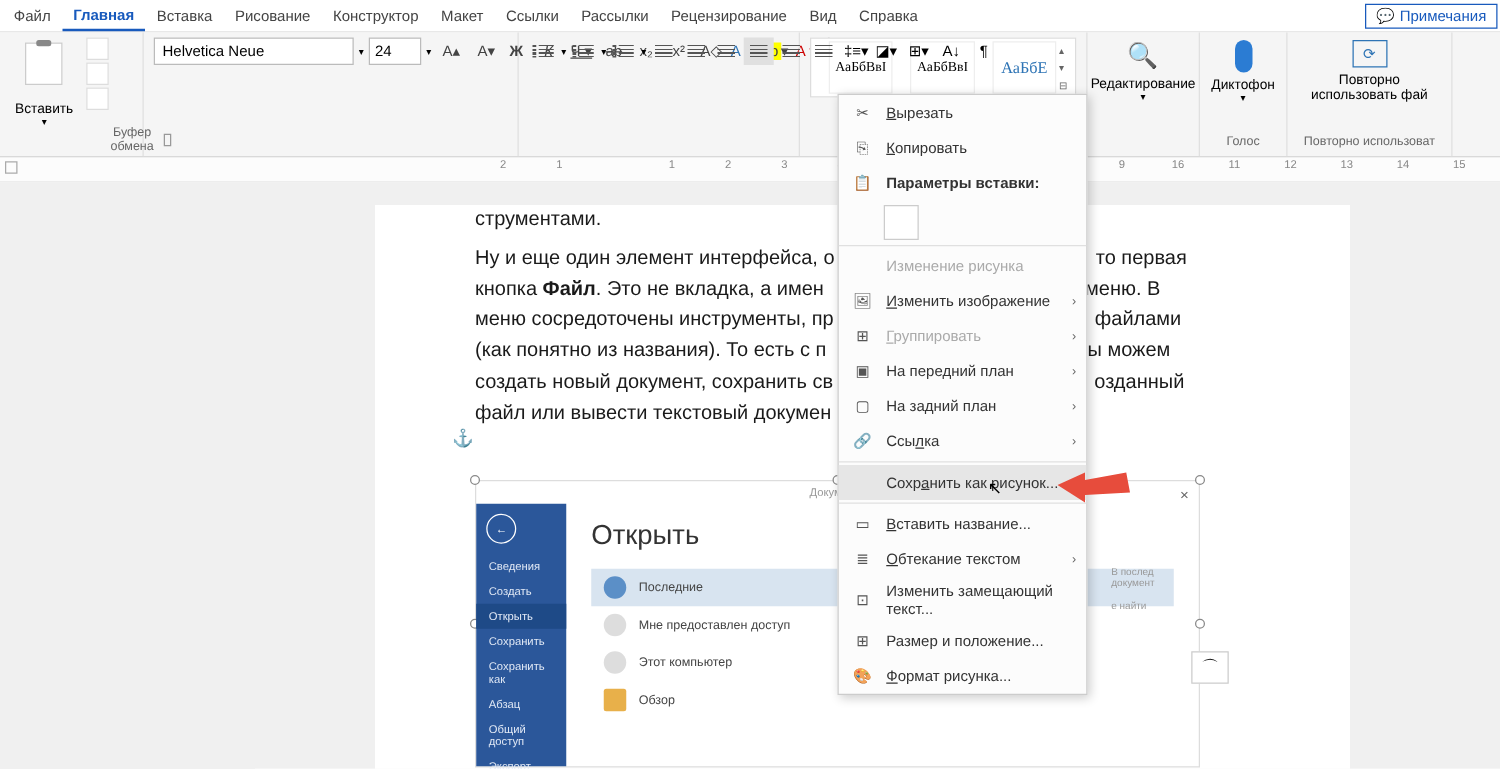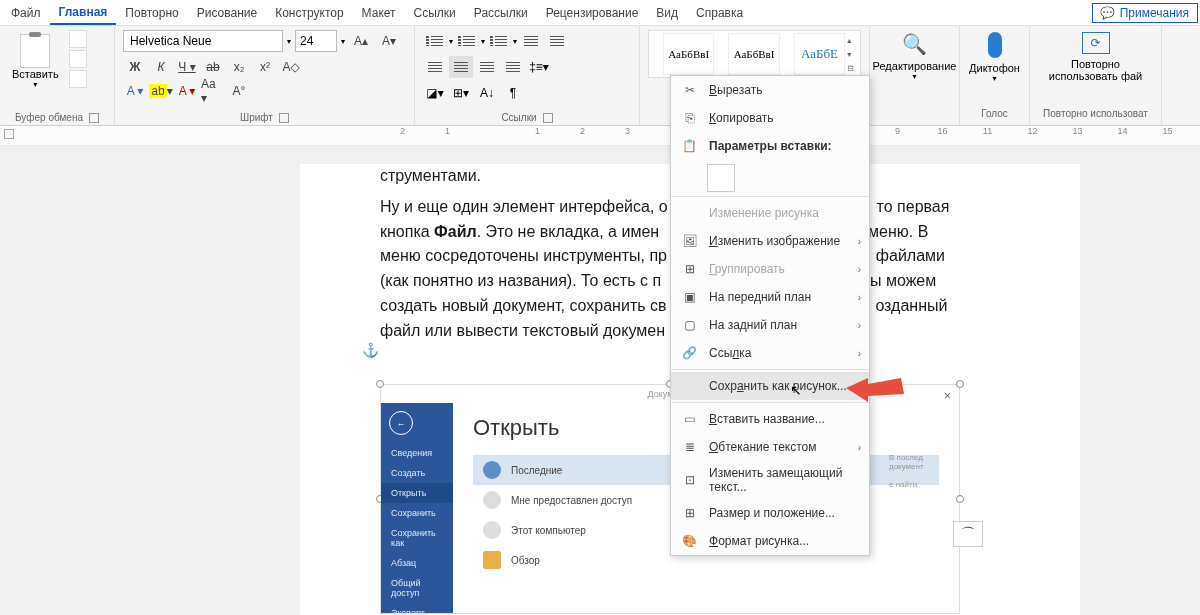--- a/index.html
+++ b/index.html
@@ -4,21 +4,21 @@
 <style>
 * { margin: 0; padding: 0; box-sizing: border-box; font-family: 'Segoe UI', Tahoma, sans-serif; }
 body { background: #fff; width: 1200px; height: 615px; overflow: hidden; position: relative; font-size: 12px; }
 
 .tabs-row { display: flex; align-items: center; height: 26px; background: #fff; border-bottom: 1px solid #e1e1e1; padding: 0 2px; }
 .tab { padding: 4px 9px; font-size: 12px; color: #444; cursor: pointer; }
 .tab.active { color: #185abd; font-weight: 600; border-bottom: 2px solid #185abd; }
 .comments-btn { margin-left: auto; border: 1px solid #185abd; padding: 2px 8px; color: #185abd; display: flex; align-items: center; gap: 4px; font-size: 12px; }
 
 .ribbon { display: flex; height: 100px; background: #f5f5f5; border-bottom: 1px solid #d0d0d0; }
-.ribbon-group { border-right: 1px solid #e0e0e0; padding: 4px 8px 2px; display: flex; flex-direction: column; }
+.ribbon-group { border-right: 1px solid #e0e0e0; padding: 4px 8px 2px; display: flex; }
 .ribbon-group-label { font-size: 10px; color: #666; text-align: center; margin-top: auto; padding-top: 2px; display: flex; justify-content: center; align-items: center; gap: 6px; }
 .dialog-launcher { width: 10px; height: 10px; border: 1px solid #999; position: relative; }
 
 .clipboard-group { width: 115px; }
 .paste-btn { display: flex; flex-direction: column; align-items: center; padding: 4px; }
 .paste-icon { width: 30px; height: 34px; border: 1px solid #ccc; background: #fff; position: relative; }
 .paste-icon::before { content: ''; position: absolute; top: -3px; left: 8px; width: 12px; height: 5px; background: #888; border-radius: 2px; }
 .small-icons-col { display: flex; flex-direction: column; gap: 2px; margin-left: 6px; }
 .small-icon { width: 18px; height: 18px; border: 1px solid #ddd; background: #fff; }
 
@@ -92,41 +92,41 @@
 .red-arrow { position: absolute; left: 846px; top: 370px; z-index: 102; }
 
 .layout-options { position: absolute; left: 953px; top: 375px; width: 30px; height: 26px; border: 1px solid #ccc; background: #fff; display: flex; align-items: center; justify-content: center; }
 </style>
 </head>
 <body>
 
 <div class="tabs-row">
   <div class="tab">Файл</div>
   <div class="tab active">Главная</div>
-  <div class="tab">Повторно</div>
+  <div class="tab">Вставка</div>
   <div class="tab">Рисование</div>
   <div class="tab">Конструктор</div>
   <div class="tab">Макет</div>
   <div class="tab">Ссылки</div>
   <div class="tab">Рассылки</div>
   <div class="tab">Рецензирование</div>
   <div class="tab">Вид</div>
   <div class="tab">Справка</div>
   <div class="comments-btn">
     <span>💬</span>
     <span>Примечания</span>
   </div>
 </div>
 
 <div class="ribbon">
   <div class="ribbon-group clipboard-group">
     <div style="display:flex">
       <div class="paste-btn">
         <div class="paste-icon"></div>
-        <span style="font-size:11px;margin-top:0">Вставить</span>
+        <span style="font-size:11px;margin-top:13px">Вставить</span>
         <span style="font-size:8px">▾</span>
       </div>
       <div class="small-icons-col">
         <div class="small-icon"></div>
         <div class="small-icon"></div>
         <div class="small-icon"></div>
       </div>
     </div>
     <div class="ribbon-group-label">
         <span>Буфер обмена</span>

